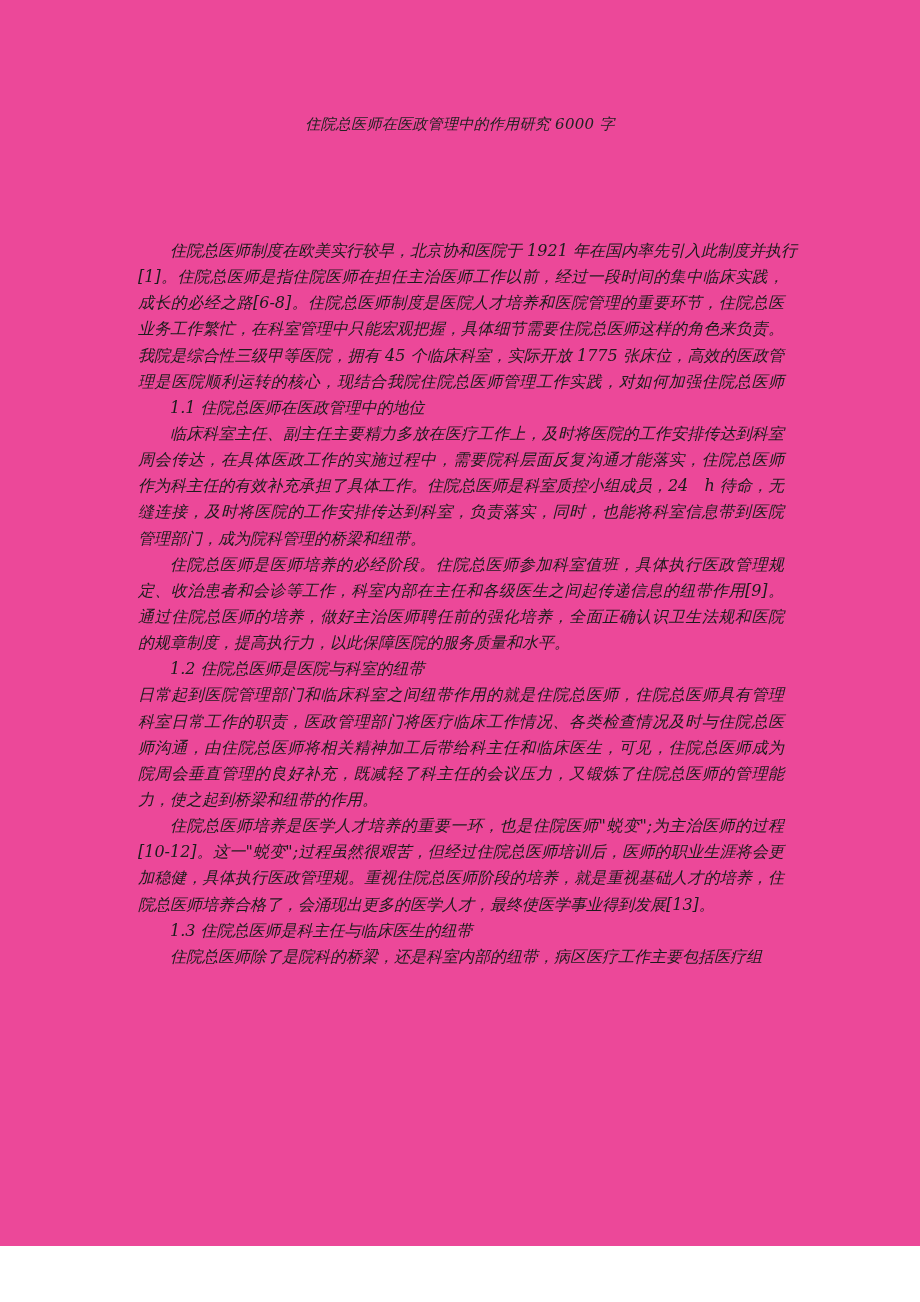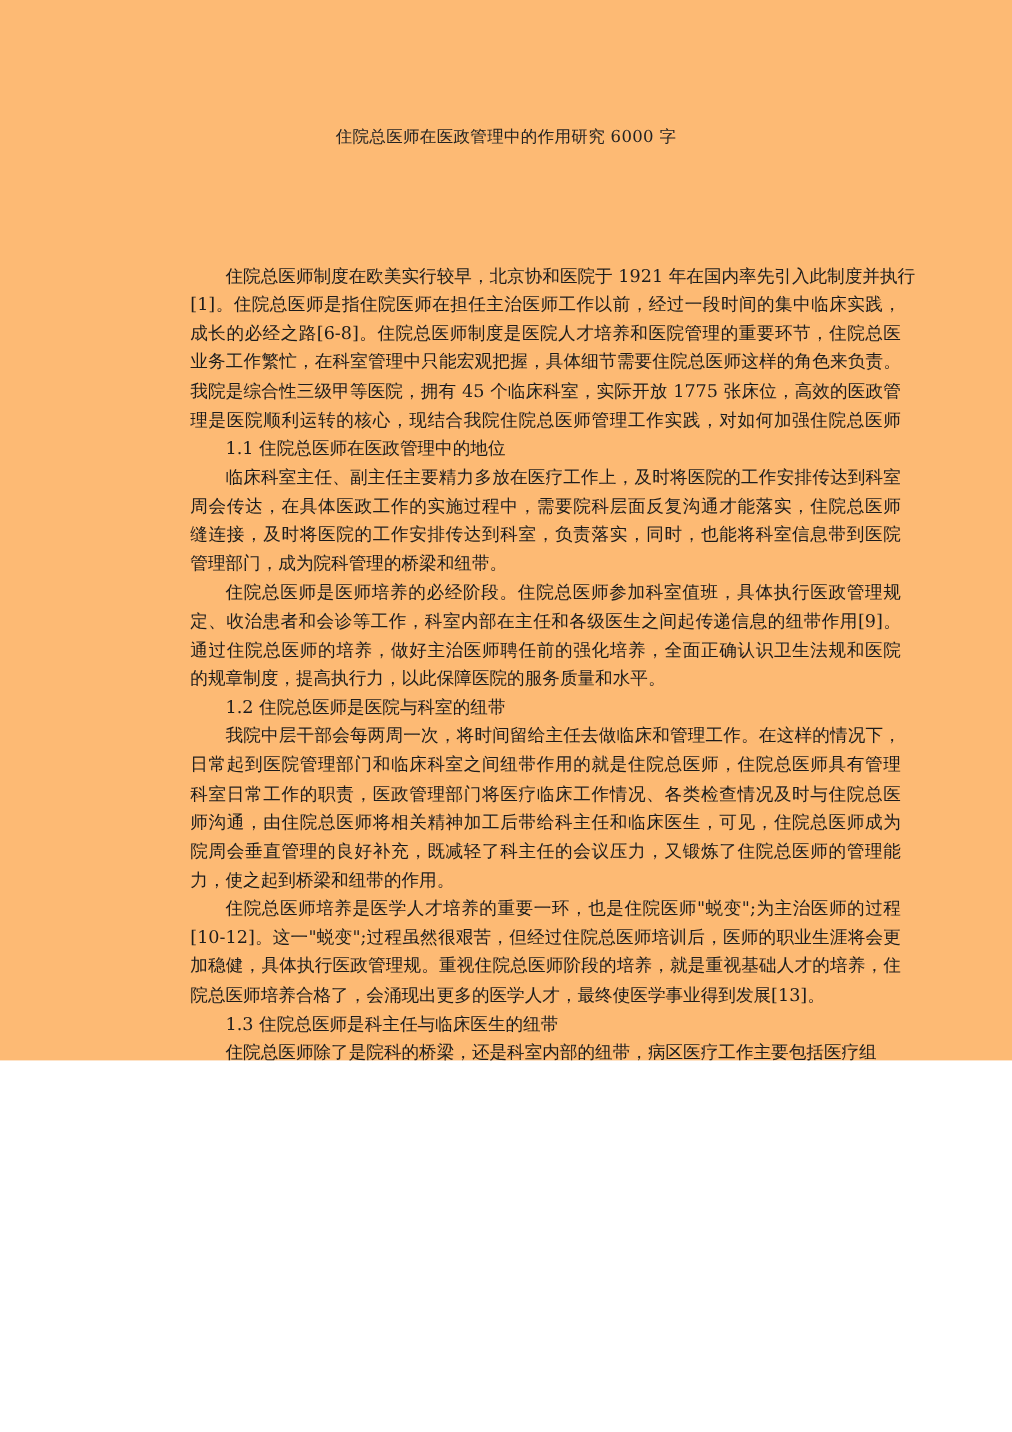--- a/index.html
+++ b/index.html
@@ -12,40 +12,40 @@
     height: 1302px;
     position: relative;
     overflow: hidden;
     font-family: "DejaVu Serif", "Liberation Serif", serif;
     color: #1a1a1a;
   }
   .page {
     position: absolute;
     left: 0; top: 0;
     width: 920px;
-    height: 964px;
-    background: #fdba74;
+    height: 1246px;
+    background: #ec4899;
+    font-style: italic;
   }
   .title {
     position: absolute;
     top: 113px;
     left: 0;
     width: 920px;
     text-align: center;
     font-size: 15px;
     line-height: 22px;
     color: #222;
     letter-spacing: 0.3px;
   }
   .body-text {
     position: absolute;
     left: 138px;
     top: 238px;
     width: 646px;
-    margin-left: 35px;
   }
   .line {
     display: block;
     height: 26.15px;
     line-height: 26.15px;
     font-size: 16px;
     white-space: nowrap;
     text-align: justify;
     text-align-last: justify;
     color: #1c1c1c;
@@ -72,31 +72,31 @@
     <span class="line">[1]。住院总医师是指住院医师在担任主治医师工作以前，经过一段时间的集中临床实践，</span>
     <span class="line">成长的必经之路[6-8]。住院总医师制度是医院人才培养和医院管理的重要环节，住院总医</span>
     <span class="line">业务工作繁忙，在科室管理中只能宏观把握，具体细节需要住院总医师这样的角色来负责。</span>
     <span class="line">我院是综合性三级甲等医院，拥有 45 个临床科室，实际开放 1775 张床位，高效的医政管</span>
     <span class="line">理是医院顺利运转的核心，现结合我院住院总医师管理工作实践，对如何加强住院总医师</span>
 
     <span class="line heading">1.1 住院总医师在医政管理中的地位</span>
 
     <span class="line indent">临床科室主任、副主任主要精力多放在医疗工作上，及时将医院的工作安排传达到科室</span>
     <span class="line">周会传达，在具体医政工作的实施过程中，需要院科层面反复沟通才能落实，住院总医师</span>
+    <span class="line">作为科主任的有效补充承担了具体工作。住院总医师是科室质控小组成员，24　h 待命，无</span>
     <span class="line">缝连接，及时将医院的工作安排传达到科室，负责落实，同时，也能将科室信息带到医院</span>
     <span class="line last">管理部门，成为院科管理的桥梁和纽带。</span>
 
     <span class="line indent">住院总医师是医师培养的必经阶段。住院总医师参加科室值班，具体执行医政管理规</span>
     <span class="line">定、收治患者和会诊等工作，科室内部在主任和各级医生之间起传递信息的纽带作用[9]。</span>
     <span class="line">通过住院总医师的培养，做好主治医师聘任前的强化培养，全面正确认识卫生法规和医院</span>
     <span class="line last">的规章制度，提高执行力，以此保障医院的服务质量和水平。</span>
 
     <span class="line heading">1.2 住院总医师是医院与科室的纽带</span>
 
-    <span class="line indent">我院中层干部会每两周一次，将时间留给主任去做临床和管理工作。在这样的情况下，</span>
     <span class="line">日常起到医院管理部门和临床科室之间纽带作用的就是住院总医师，住院总医师具有管理</span>
     <span class="line">科室日常工作的职责，医政管理部门将医疗临床工作情况、各类检查情况及时与住院总医</span>
     <span class="line">师沟通，由住院总医师将相关精神加工后带给科主任和临床医生，可见，住院总医师成为</span>
     <span class="line">院周会垂直管理的良好补充，既减轻了科主任的会议压力，又锻炼了住院总医师的管理能</span>
     <span class="line last">力，使之起到桥梁和纽带的作用。</span>
 
     <span class="line indent">住院总医师培养是医学人才培养的重要一环，也是住院医师"蜕变";为主治医师的过程</span>
     <span class="line">[10-12]。这一"蜕变";过程虽然很艰苦，但经过住院总医师培训后，医师的职业生涯将会更</span>
     <span class="line">加稳健，具体执行医政管理规。重视住院总医师阶段的培养，就是重视基础人才的培养，住</span>
     <span class="line last">院总医师培养合格了，会涌现出更多的医学人才，最终使医学事业得到发展[13]。</span>

